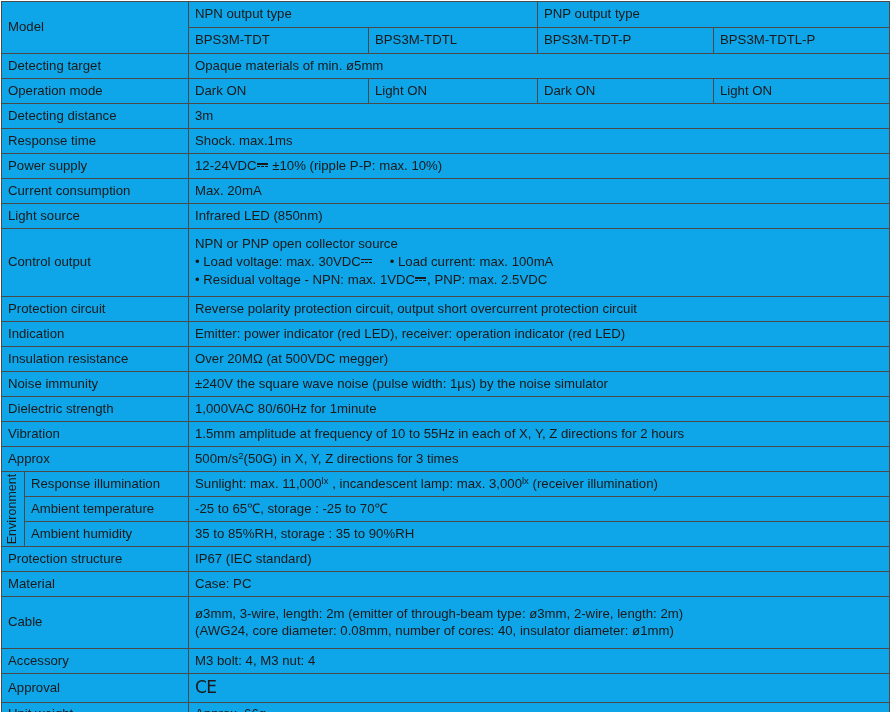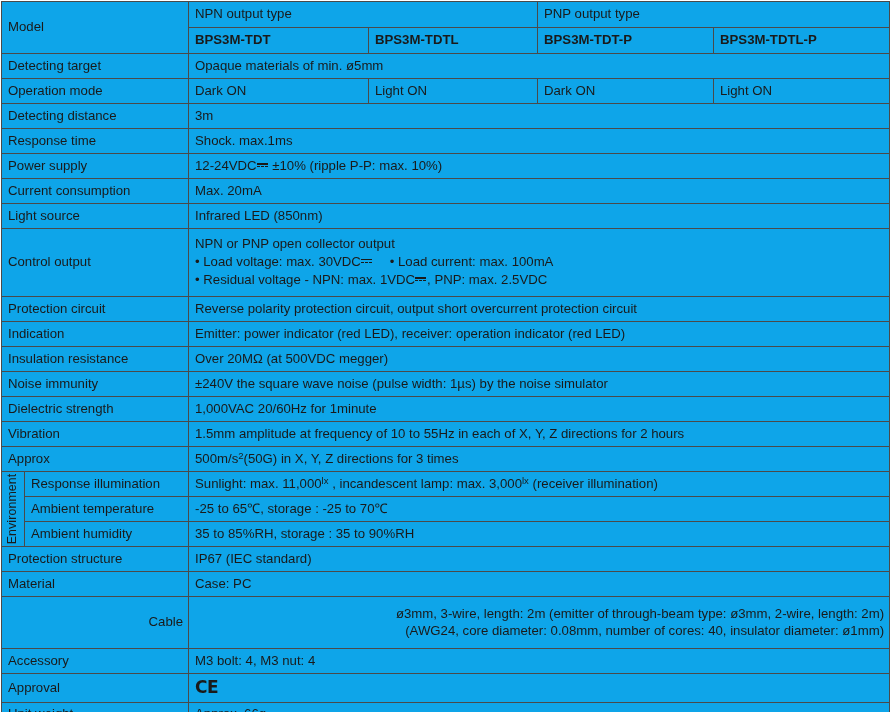--- a/index.html
+++ b/index.html
@@ -38,24 +38,24 @@
   .c-envbar  { width: 23px;  padding: 0 !important; }
   .c-label   { width: 164px; }
   .c-label-full { width: 187px; }
   .c-m1      { width: 180px; }
   .c-m2      { width: 169px; }
   .c-m3      { width: 176px; }
   .c-m4      { width: 176px; }
 
   .row-std   { height: 25px; }
   .row-head  { height: 26px; }
-  .row-tall2 { height: 52px; text-align: right; }
+  .row-tall2 { height: 52px; }
   .row-tall3 { height: 68px; }
 
-  .bold { font-weight: bold; }
+  .bold { font-weight: normal; }
 
   
   .env-cell {
     position: relative;
     width: 23px;
   }
   .env-rot {
     display: block;
     position: absolute;
     left: 50%;
@@ -97,21 +97,21 @@
   .dc::before { top: 0.45em; }
   .dc::after {
     top: 0.70em;
     background: none;
     border-top: 1.6px dashed #1a1a1a;
     height: 0;
   }
 
   .ce-mark {
     font-family: "DejaVu Sans", sans-serif;
-    font-weight: bold;
+    font-weight: normal;
     font-size: 17px;
     letter-spacing: -0.5px;
   }
 </style>
 </head>
 <body>
 
 <table id="spec-table">
   <colgroup>
     <col class="c-envbar">
@@ -169,21 +169,21 @@
     </tr>
 
     <tr class="row-std">
       <td class="c-label-full" colspan="2">Light source</td>
       <td colspan="4">Infrared LED (850nm)</td>
     </tr>
 
     <tr class="row-tall3">
       <td class="c-label-full" colspan="2">Control output</td>
       <td colspan="4" class="multiline">
-        <span class="ln">NPN or PNP open collector output</span>
+        <span class="ln">NPN or PNP open collector source</span>
         <span class="ln"><span>• Load voltage: max. 30VDC</span><span class="dc"></span><span>  • Load current: max. 100mA</span></span>
         <span class="ln"><span>• Residual voltage - NPN: max. 1VDC</span><span class="dc"></span><span>, PNP: max. 2.5VDC</span></span>
       </td>
     </tr>
 
     <tr class="row-std">
       <td class="c-label-full" colspan="2">Protection circuit</td>
       <td colspan="4">Reverse polarity protection circuit, output short overcurrent protection circuit</td>
     </tr>
 
@@ -197,21 +197,21 @@
       <td colspan="4">Over 20MΩ (at 500VDC megger)</td>
     </tr>
 
     <tr class="row-std">
       <td class="c-label-full" colspan="2">Noise immunity</td>
       <td colspan="4">±240V the square wave noise (pulse width: 1µs) by the noise simulator</td>
     </tr>
 
     <tr class="row-std">
       <td class="c-label-full" colspan="2">Dielectric strength</td>
-      <td colspan="4">1,000VAC 20/60Hz for 1minute</td>
+      <td colspan="4">1,000VAC 80/60Hz for 1minute</td>
     </tr>
 
     <tr class="row-std">
       <td class="c-label-full" colspan="2">Vibration</td>
       <td colspan="4">1.5mm amplitude at frequency of 10 to 55Hz in each of X, Y, Z directions for 2 hours</td>
     </tr>
 
     <tr class="row-std">
       <td class="c-label-full" colspan="2">Approx</td>
       <td colspan="4"><span>500m/s</span><sup class="unit">2</sup><span>(50G) in X, Y, Z directions for 3 times</span></td>

